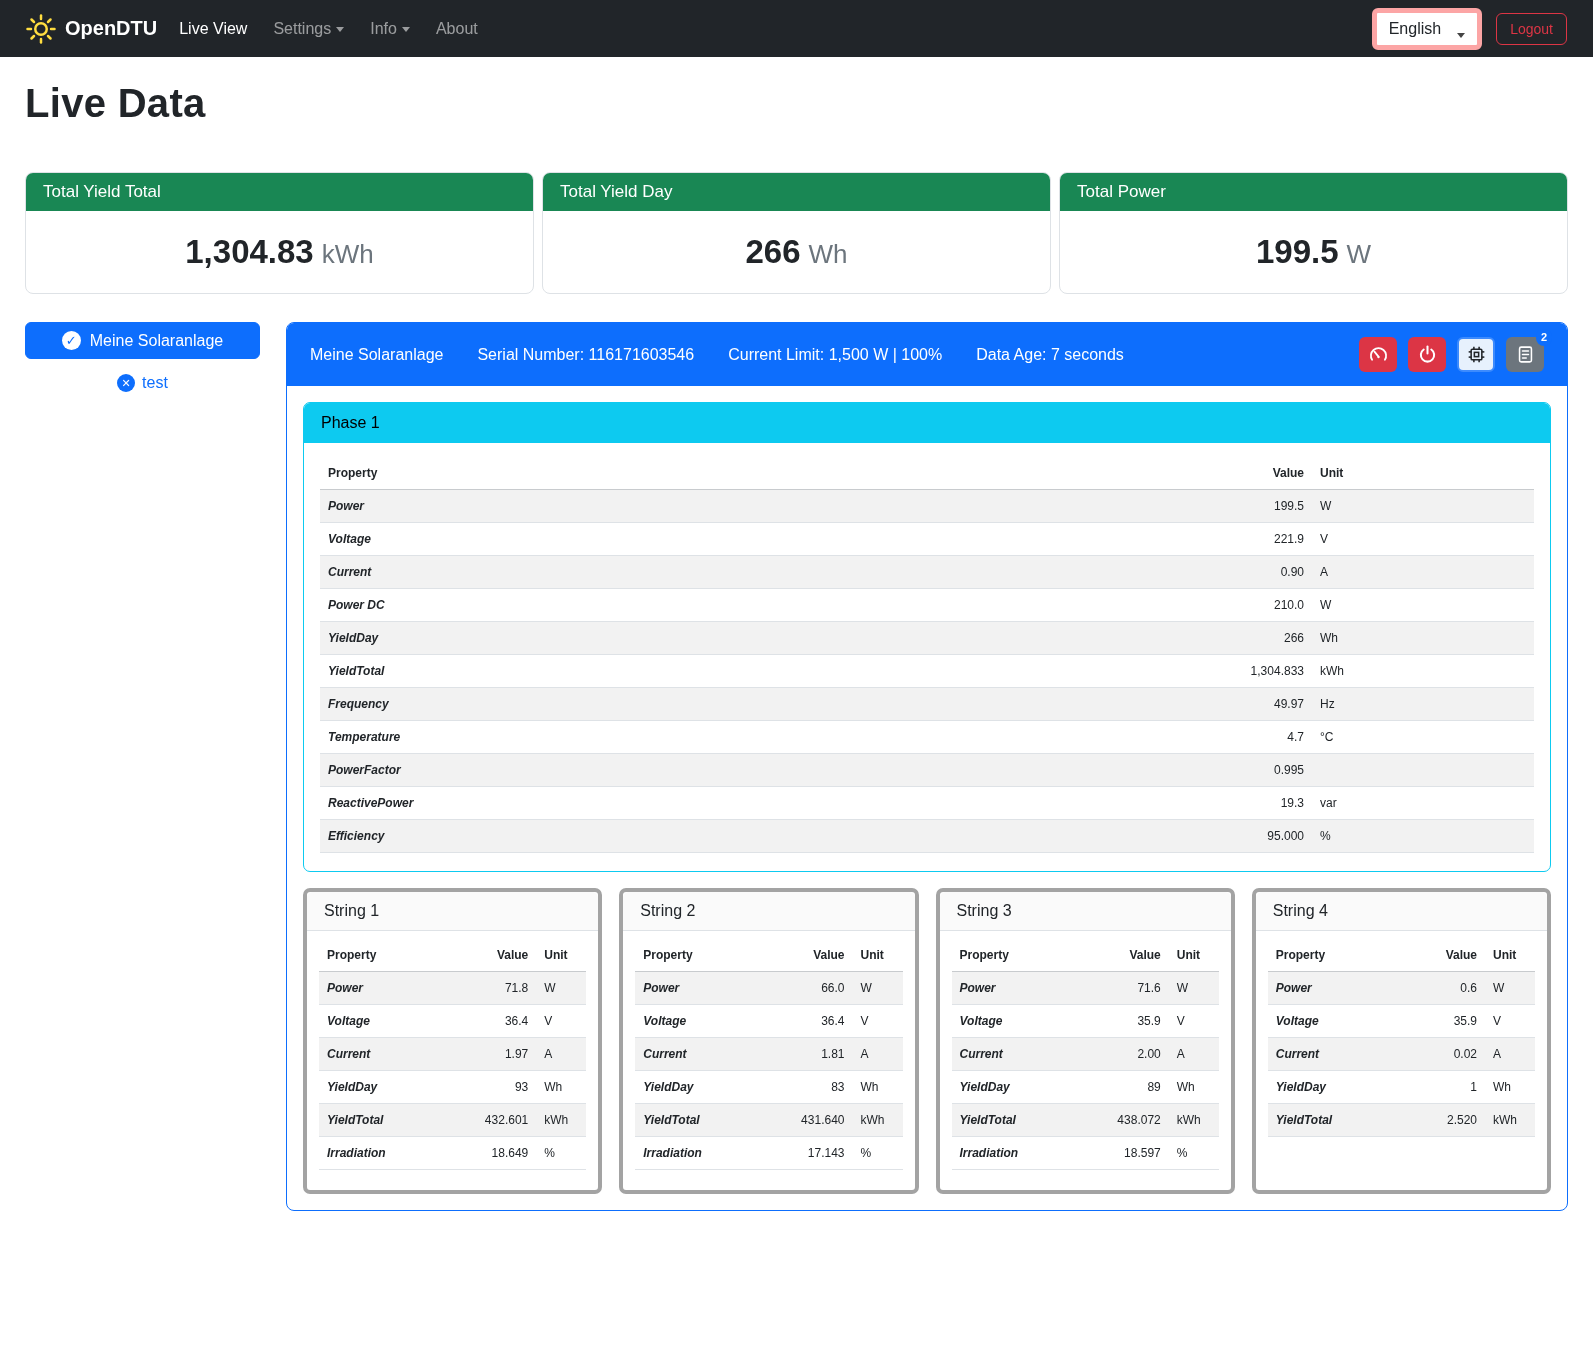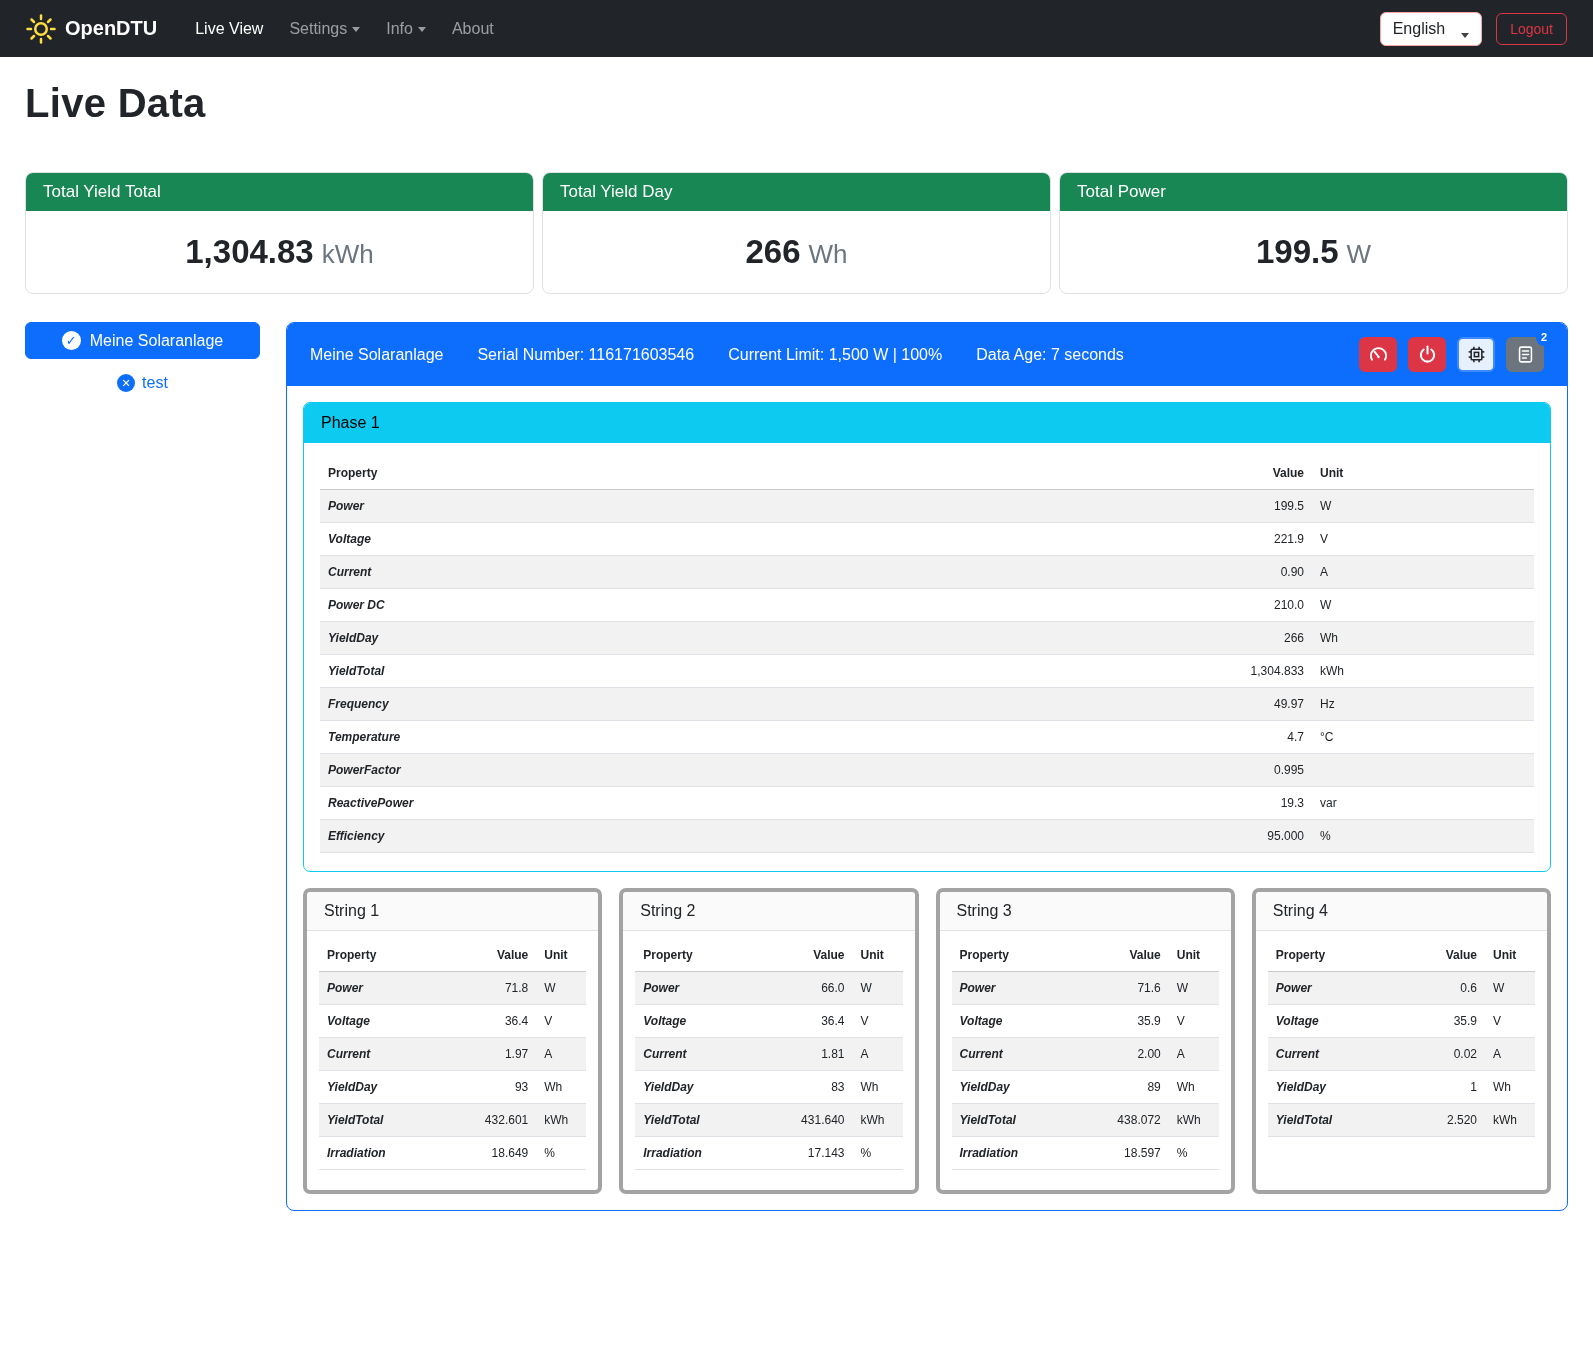--- a/index.html
+++ b/index.html
@@ -3,28 +3,28 @@
 <meta charset="utf-8">
 <style>
   * { box-sizing: border-box; }
   html, body { margin: 0; padding: 0; background: #fff; color: #212529;
     font-family: "Liberation Sans", "DejaVu Sans", sans-serif; font-size: 16px; }
 
   
   .navbar { height: 57px; background: #212529; display: flex; align-items: center;
     padding: 0 26px; }
   .brand { display: flex; align-items: center; gap: 9px; color: #fff; font-size: 20px;
-    font-weight: 600; margin-right: 28px; cursor: pointer; }
+    font-weight: 600; margin-right: 12px; cursor: pointer; }
   .nav-links { display: flex; align-items: center; gap: 6px; flex: 1; }
   .nav-link { color: rgba(255,255,255,.55); padding: 8px 10px; cursor: pointer; display: flex;
     align-items: center; gap: 5px; justify-content: flex-end; }
   .nav-link.active { color: #fff; }
   .caret { display: inline-block; width: 0; height: 0; border-left: 4px solid transparent;
     border-right: 4px solid transparent; border-top: 5px solid currentColor; margin-top: 2px; }
-  .lang-select { background: #fff; border: 1px solid #fca5a5; border-radius: 6px;
+  .lang-select { background: #fff; border: 5px solid #fca5a5; border-radius: 6px;
     padding: 7px 12px; display: flex; align-items: flex-end; gap: 16px; color: #212529;
     cursor: pointer; }
   .lang-select .caret { border-top-color: #444; }
   .logout-btn { margin-left: 14px; background: transparent; border: 1px solid #dc3545;
     color: #dc3545; border-radius: 6px; padding: 7px 13px; font-size: 14px; cursor: pointer;
     font-family: inherit; }
 
   
   .container { padding: 6px 25px 24px; }
   h1.page-title { font-size: 40px; font-weight: 600; margin: 18px 0 26px; letter-spacing: .3px; }

